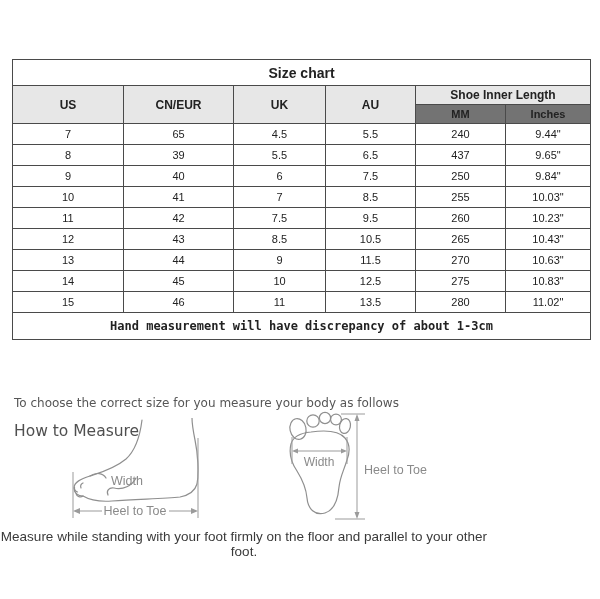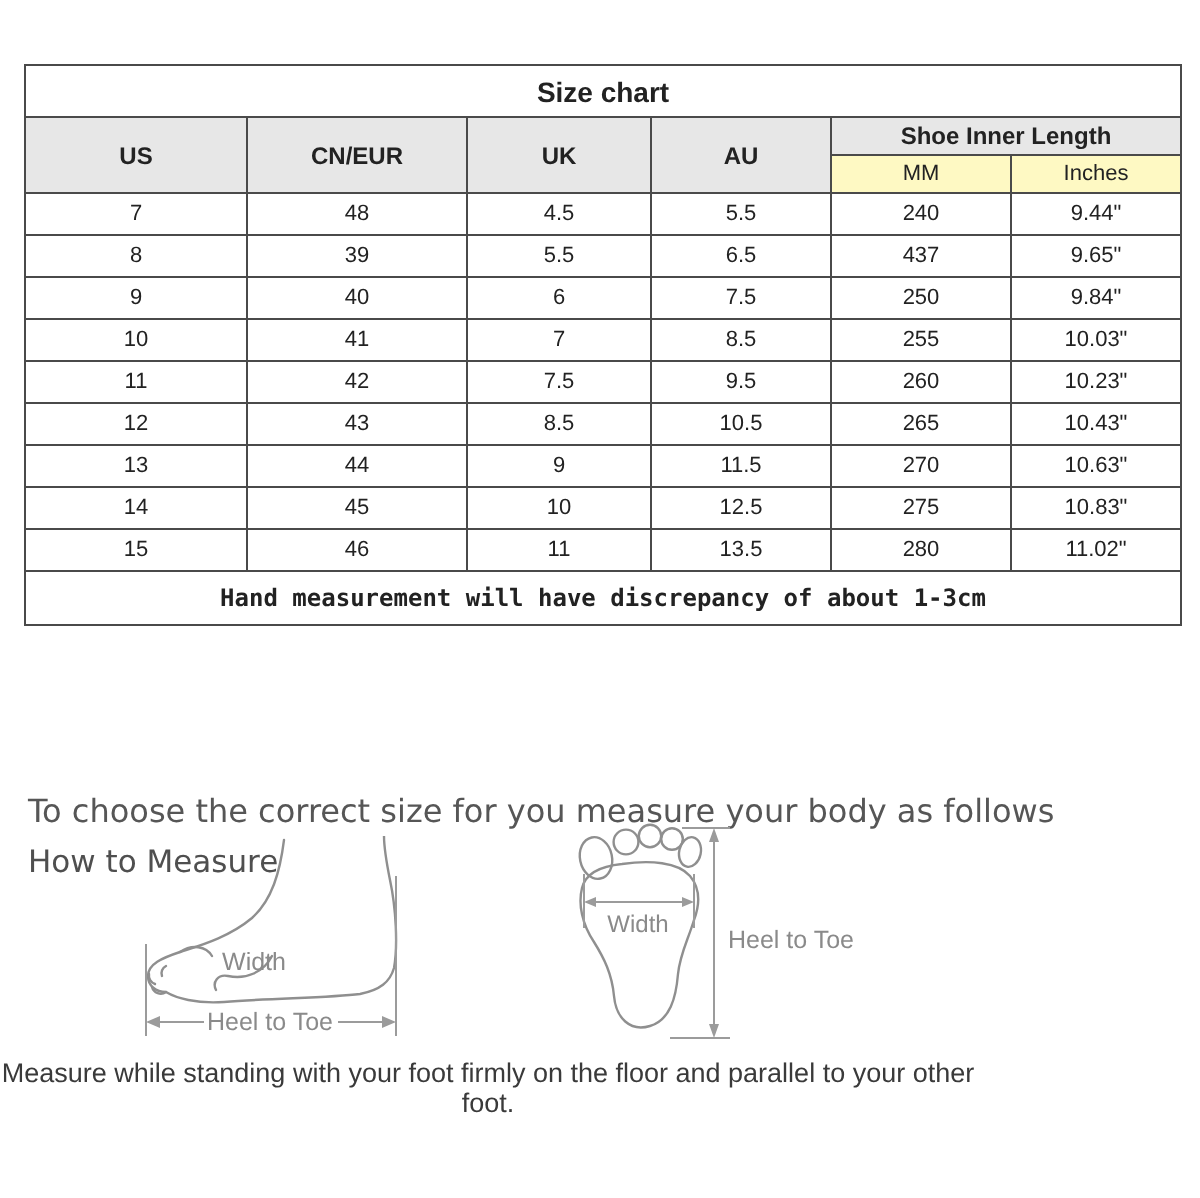--- a/index.html
+++ b/index.html
@@ -1,40 +1,40 @@
 <!DOCTYPE html>
 <html><head>
 <meta charset="utf-8">
 <style>
   * { margin:0; padding:0; box-sizing:border-box; }
   html,body { width:600px; height:599px; background:#ffffff; overflow:hidden;
               font-family:"Liberation Sans", sans-serif; }
   .stage { position:relative; width:600px; height:599px; background:#fff; }
 
   
-  .size-table { position:absolute; left:12px; top:32px; width:578px;
+  .size-table { position:absolute; left:12px; top:59px; width:578px;
                 border-collapse:collapse; table-layout:fixed;padding-left:47px; }
   .size-table td, .size-table th {
       border:1px solid #4a4a4a; text-align:center; vertical-align:middle;
       color:#222; font-size:11px; line-height:1; padding:0; }
   .size-table .title-cell { height:26px; font-size:14px; font-weight:bold; background:#fff; }
   .size-table th { background:#e7e7e7; font-weight:bold; font-size:12px; }
-  .size-table .subhead { background:#fef9c3; font-weight:normal; font-size:11px; height:19px; }
+  .size-table .subhead { background:#737373; font-weight:bold; font-size:11px; height:19px; }
   .size-table .headrow th { height:19px; }
   .size-table tbody td { height:21px; background:#fff; }
   .size-table .note-cell { height:27px; font-family:"DejaVu Sans Mono", monospace;
       font-weight:bold; font-size:12px; letter-spacing:0; }
 
   
   .ref-note { position:absolute; left:12px; top:351px; color:#1b1b1b;
       font-family:"DejaVu Sans Mono", monospace; font-weight:bold; font-size:12px; }
   .htm-heading { position:absolute; left:14px; top:374px; color:#4f4f4f;
       font-family:"DejaVu Sans", sans-serif; font-size:15.5px;margin-top:48px; }
   .htm-sub { position:absolute; left:14px; top:396px; color:#565656;
-      font-family:"DejaVu Sans", sans-serif; font-size:16px; }
+      font-family:"DejaVu Sans", sans-serif; font-size:12px; }
   .instruction { position:absolute; left:0; top:529px; width:488px; text-align:center;
       color:#3a3a3a; font-size:13.5px; font-family:"Liberation Sans", sans-serif; }
 
   
   .diagram { position:absolute; }
   .diagram-side { left:66px; top:418px; }
   .diagram-sole { left:283px; top:406px; }
   svg text { font-family:"Liberation Sans", sans-serif; fill:#8a8a8a; }
 </style>
 </head>
@@ -63,21 +63,21 @@
         <th colspan="2">Shoe Inner Length</th>
       </tr>
       <tr>
         <td class="subhead">MM</td>
         <td class="subhead">Inches</td>
       </tr>
     </thead>
     <tbody>
         <tr>
           <td>7</td>
-          <td>48</td>
+          <td>65</td>
           <td>4.5</td>
           <td>5.5</td>
           <td>240</td>
           <td>9.44"</td>
         </tr>
         <tr>
           <td>8</td>
           <td>39</td>
           <td>5.5</td>
           <td>6.5</td>

